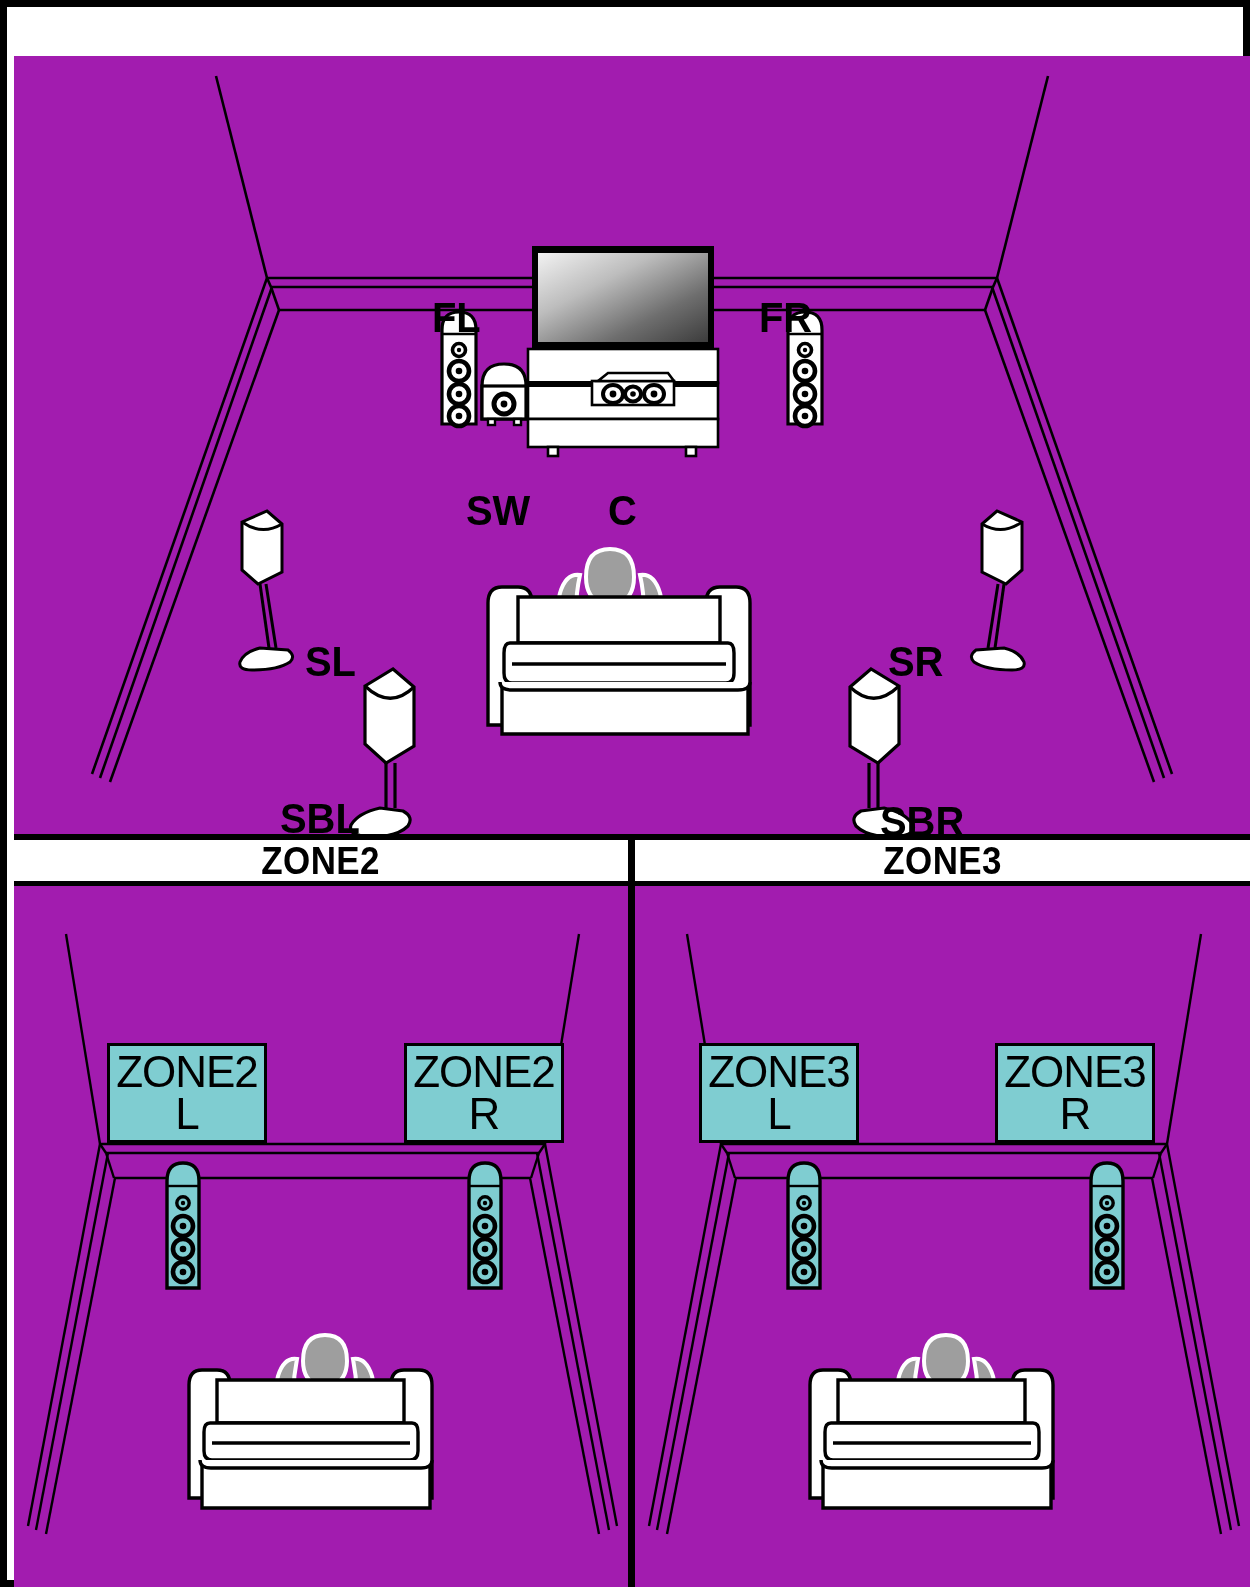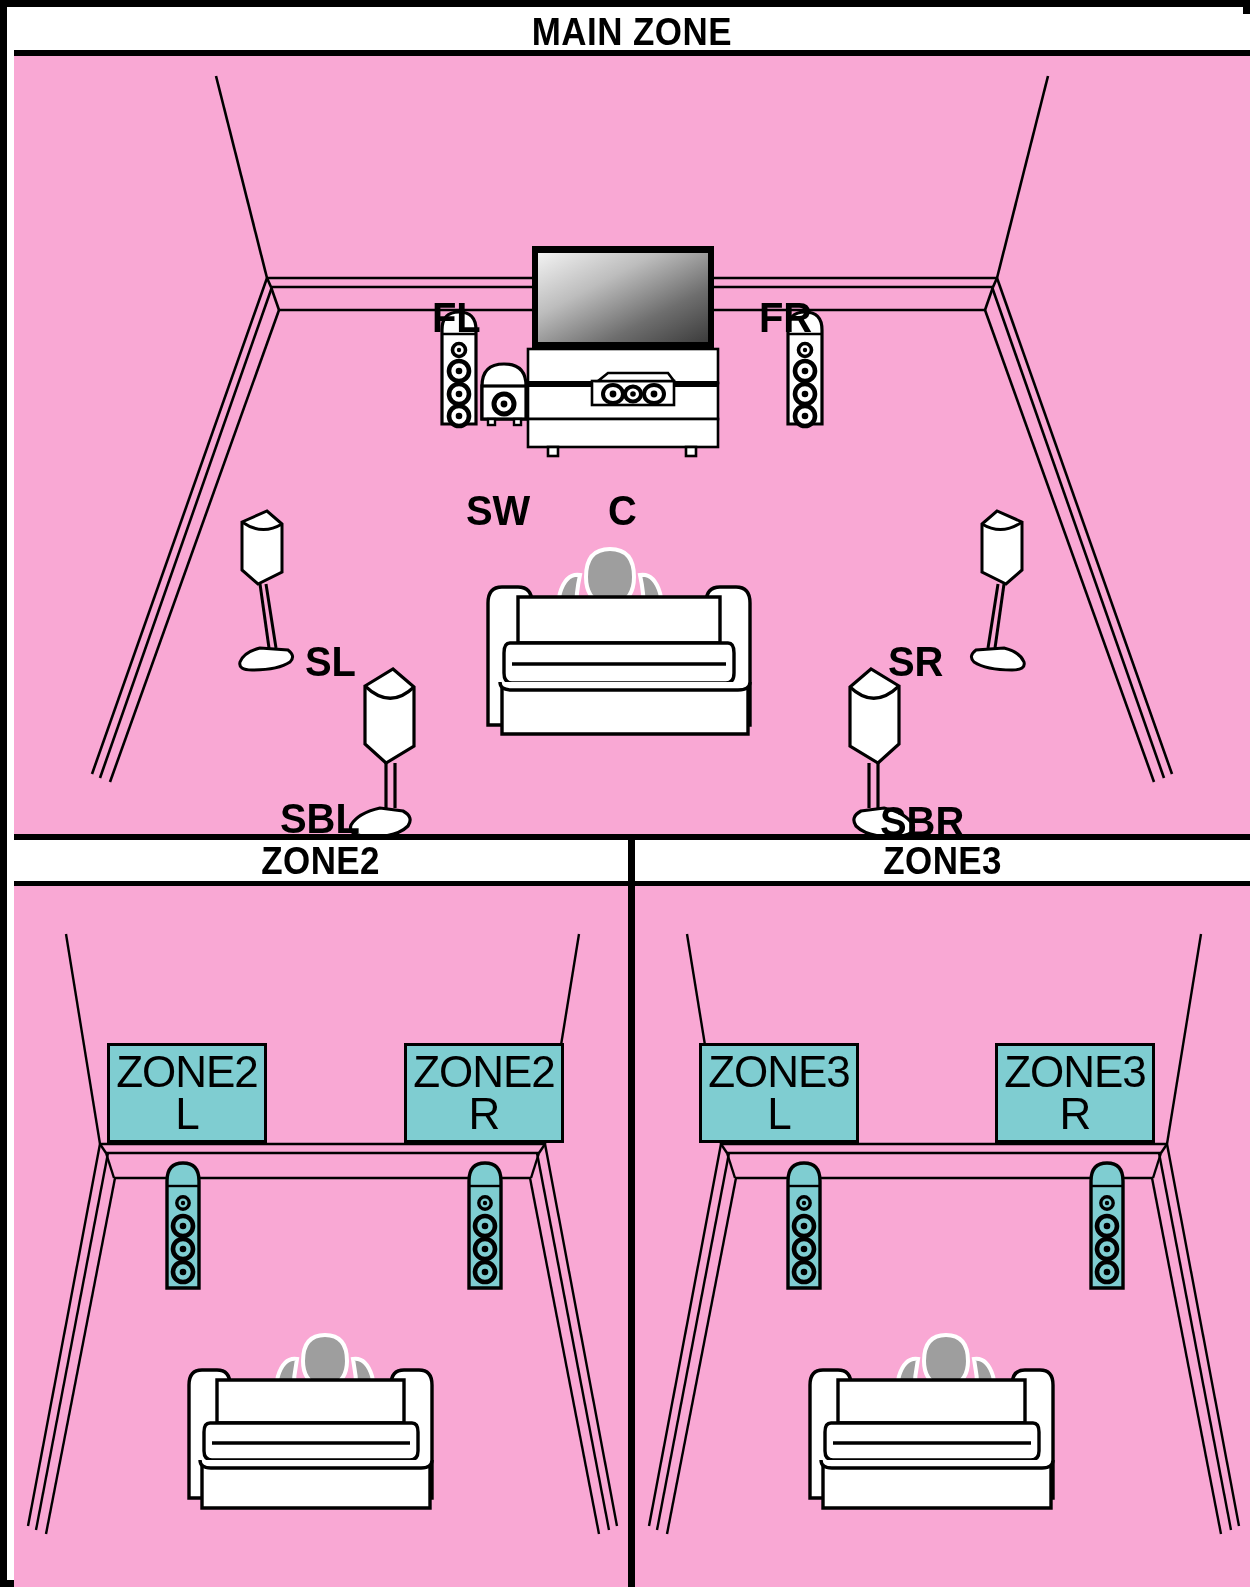--- a/index.html
+++ b/index.html
@@ -37,21 +37,21 @@
   #zone2-header{left:7px;top:827px;width:614px;height:52px;border-top:6px solid #000;border-bottom:5px solid #000;}
   #zone3-header{left:628px;top:827px;width:615px;height:52px;border-top:6px solid #000;border-bottom:5px solid #000;}
   #zone2-header .band-title,#zone3-header .band-title{font-size:38px;}
 
   
   #zone-divider{
     position:absolute;left:621px;top:827px;width:7px;height:753px;background:#000;
   }
 
   
-  .panel{position:absolute;overflow:hidden;background:#f9a8d4;text-decoration:underline;}
+  .panel{position:absolute;overflow:hidden;background:#a21caf;text-decoration:underline;}
   #main-zone-panel{left:7px;top:49px;width:1236px;height:778px;}
   #zone2-panel{left:7px;top:879px;width:614px;height:701px;}
   #zone3-panel{left:628px;top:879px;width:615px;height:701px;}
 
   .panel svg{display:block;width:100%;height:100%;}
 
   
   .spk-label{
     position:absolute;
     font-weight:bold;
@@ -87,23 +87,20 @@
   #z2-box-l{left:100px;top:1036px;width:160px;height:100px;}
   #z2-box-r{left:397px;top:1036px;width:160px;height:100px;}
   #z3-box-l{left:692px;top:1036px;width:160px;height:100px;}
   #z3-box-r{left:988px;top:1036px;width:160px;height:100px;}
 </style>
 </head>
 <body>
 
 <div class="page">
 
-  <div class="band" id="main-zone-header">
-    <span class="band-title">MAIN ZONE</span>
-  </div>
 
   <div class="panel" id="main-zone-panel">
     <svg viewBox="0 0 1236 778" preserveAspectRatio="none">
       <defs>
         <linearGradient id="tvScreen" x1="0" y1="0" x2="1" y2="1">
           <stop offset="0%" stop-color="#f2f2f2"></stop>
           <stop offset="35%" stop-color="#bdbdbd"></stop>
           <stop offset="70%" stop-color="#6e6e6e"></stop>
           <stop offset="100%" stop-color="#3c3c3c"></stop>
         </linearGradient>

